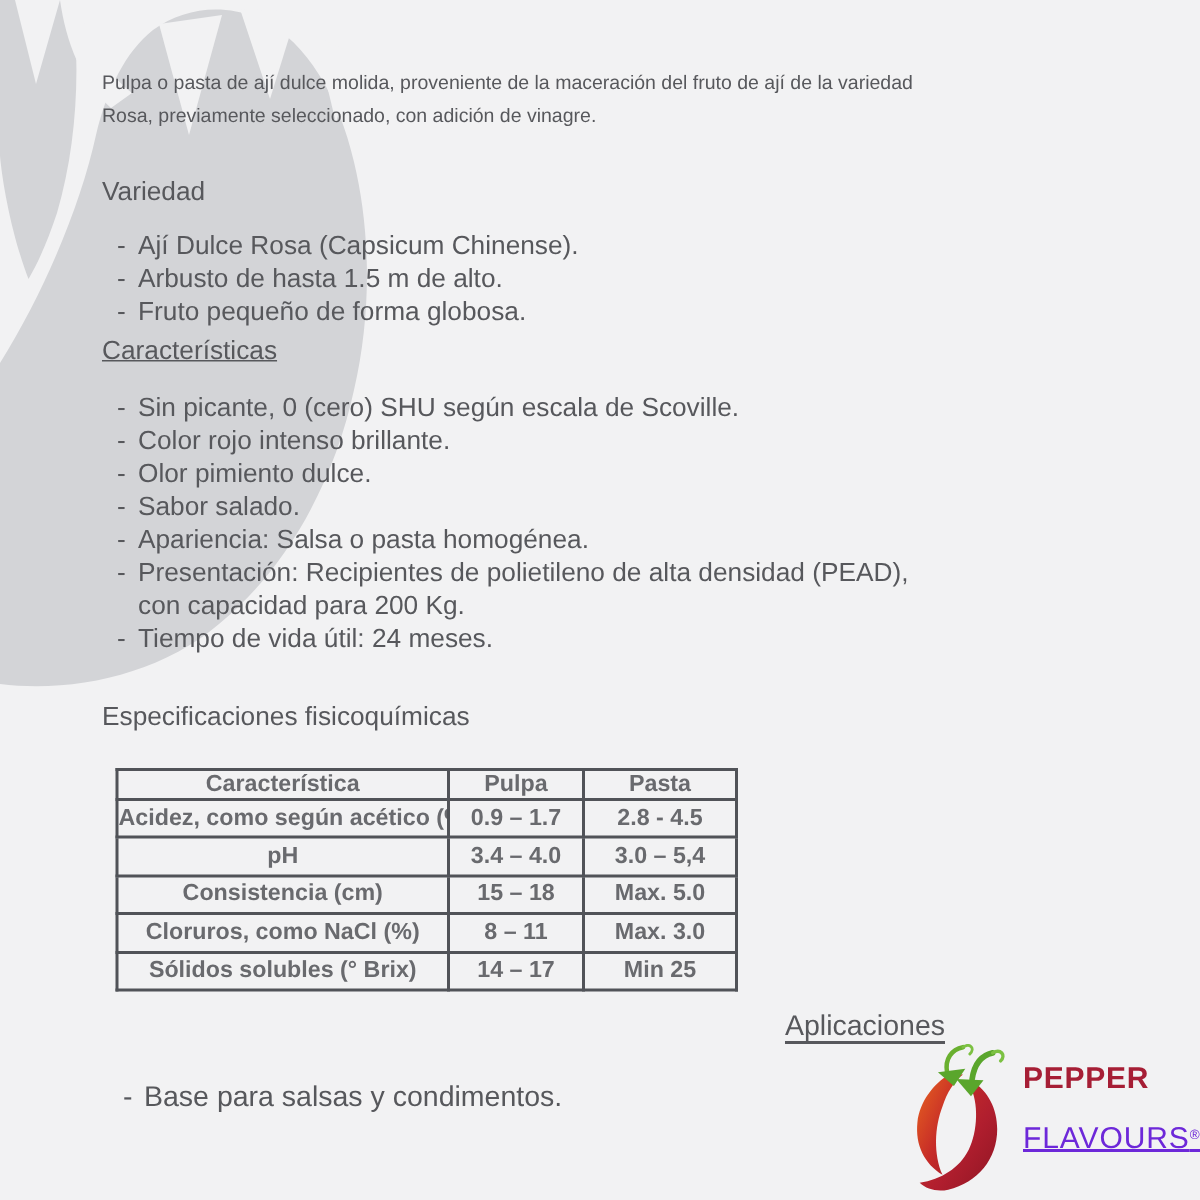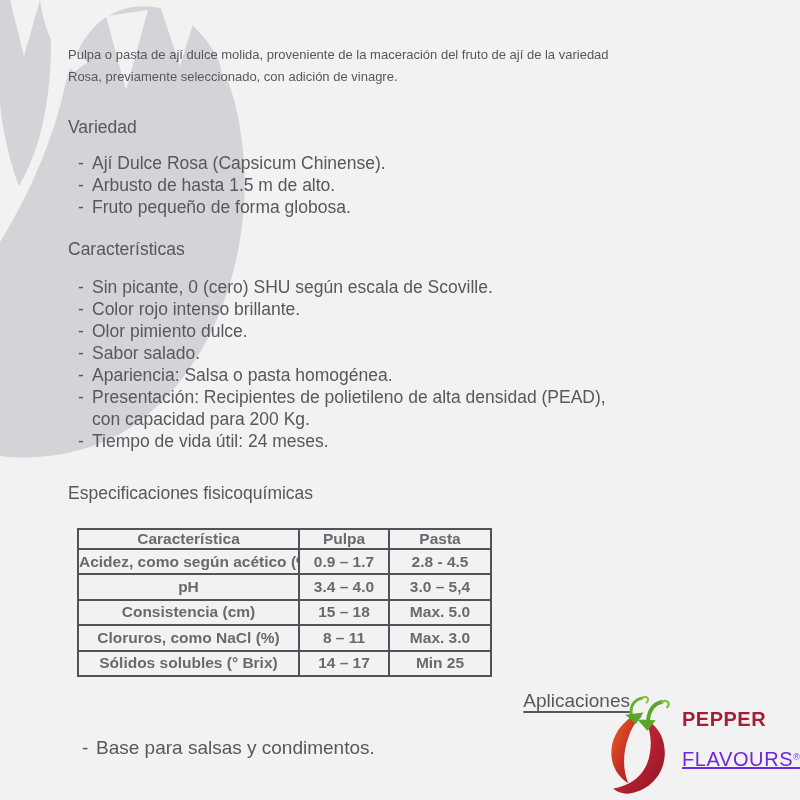--- a/index.html
+++ b/index.html
@@ -7,21 +7,21 @@
     width:800px;height:800px;position:relative;overflow:hidden;
     background:#f2f2f3;
     font-family:"Liberation Sans","DejaVu Sans",sans-serif;
     color:#57585c;
   }
   .watermark{position:absolute;left:0;top:0;width:800px;height:800px;pointer-events:none;}
   .content{position:absolute;left:68px;top:0;width:562px;}
   .intro{margin:44px 0 0;font-size:13px;line-height:22px;}
   .sec-title{font-size:17.5px;line-height:22px;font-weight:400;margin:0;}
   #variedad-title{margin-top:28px;}
-  #caracteristicas-title{margin-top:20px;}
+  #caracteristicas-title{margin-top:4px;text-decoration:underline;}
   #especificaciones-title{margin-top:30px;}
   .list{margin:0;}
   #variedad-list{margin-top:14px;}
   #caracteristicas-list{margin-top:16px;}
   .list .li{display:flex;font-size:17.5px;line-height:22px;}
   .list .dash{flex:none;width:24px;padding-left:10px;box-sizing:border-box;}
   .list .txt{flex:1;}
   table.spec{
     margin:24px 0 0 9px;border-collapse:collapse;table-layout:fixed;
     width:413px;height:149px;font-size:15.5px;color:#696a6e;

